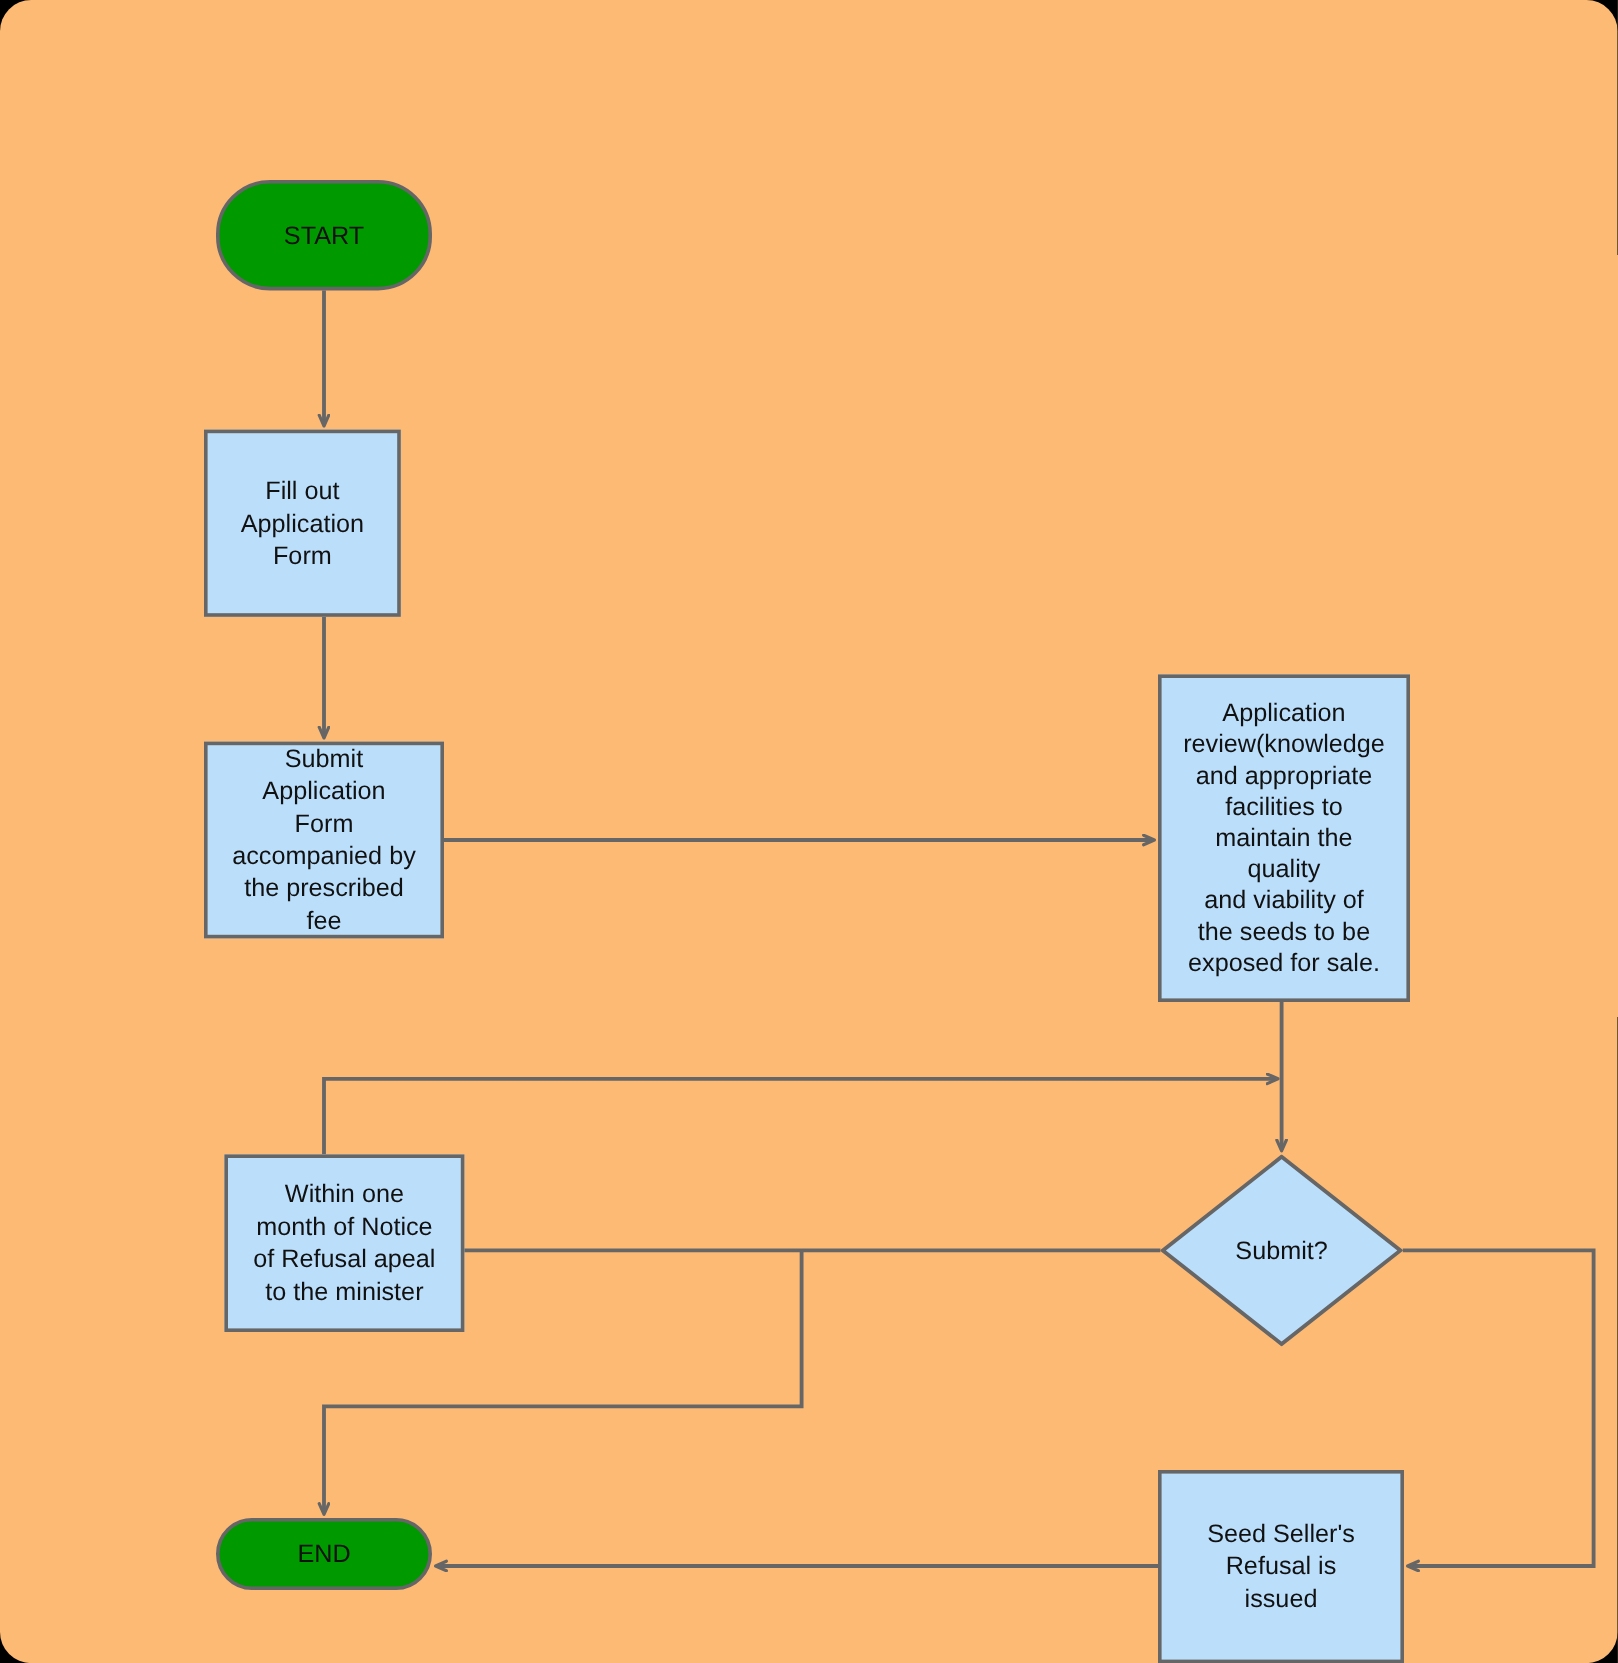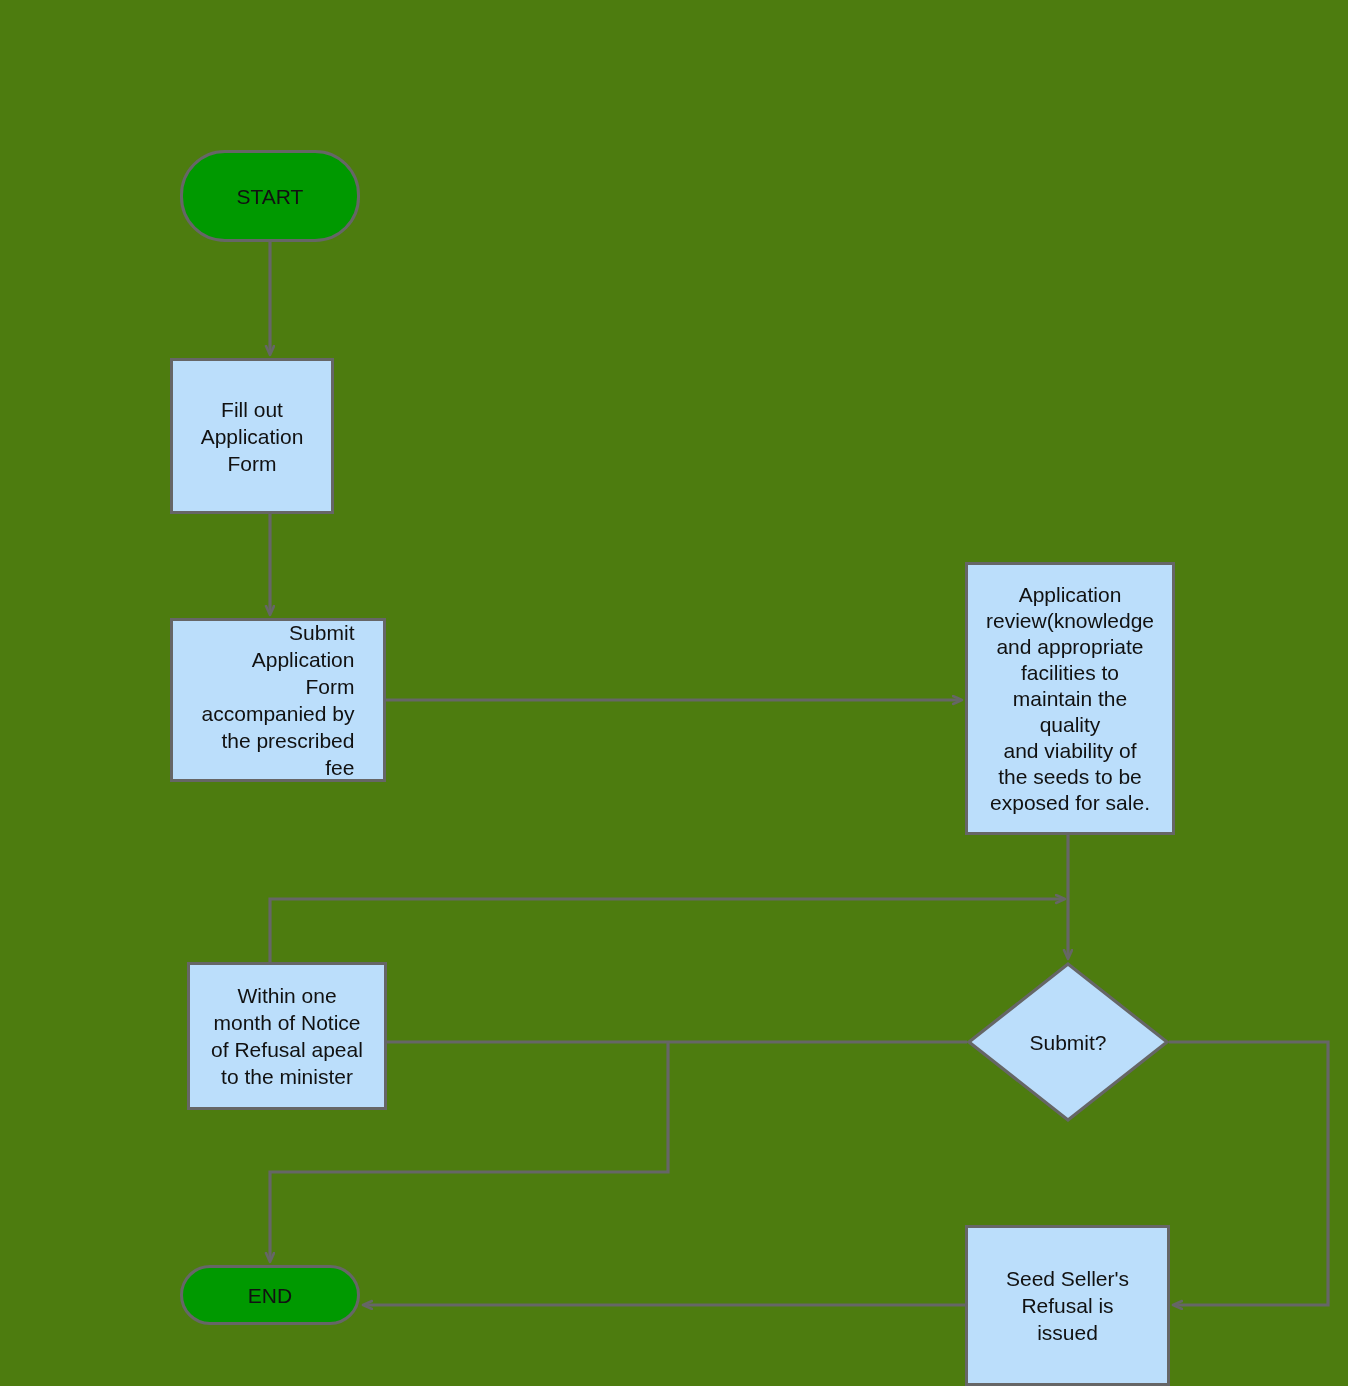--- a/index.html
+++ b/index.html
@@ -7,22 +7,23 @@
     padding: 0;
     background: #000000;
   }
   body {
     font-family: "Liberation Sans", sans-serif;
   }
   #canvas {
     position: relative;
     width: 1348px;
     height: 1386px;
-    background: #4d7c0f;
+    background: #fdba74;
     overflow: hidden;
+    border-radius: 26px;
   }
   svg.edges {
     position: absolute;
     left: 0;
     top: 0;
     width: 1348px;
     height: 1386px;
     pointer-events: none;
   }
   .node {
@@ -88,21 +89,21 @@
         <path d="M 1169 1042 L 1328 1042 L 1328 1305 L 1174 1305" stroke="#666666" stroke-width="3.2" fill="none" marker-end="url(#arrowhead)"></path>
         <path d="M 965 1305 L 364 1305" stroke="#666666" stroke-width="3.2" fill="none" marker-end="url(#arrowhead)"></path>
       </g>
   </svg>
 
   <div id="node-layer">
       <div class="node node-terminator" style="left: 180px; top: 150px; width: 180px; height: 92px;"><span class="decision-label">START</span></div>
       <div class="node node-process" style="left: 170px; top: 358px; width: 164px; height: 156px;"><span class="decision-label">Fill out
 Application
 Form</span></div>
-      <div class="node node-process" style="left: 170px; top: 618px; width: 216px; height: 164px; text-align: right;"><span class="decision-label">Submit
+      <div class="node node-process" style="left: 170px; top: 618px; width: 200px; height: 164px;"><span class="decision-label">Submit
 Application
 Form
 accompanied by
 the prescribed
 fee</span></div>
       <div class="node node-process" style="left: 965px; top: 562px; width: 210px; height: 273px;"><span class="decision-label tight">Application
 review(knowledge
 and appropriate
 facilities to
 maintain the

